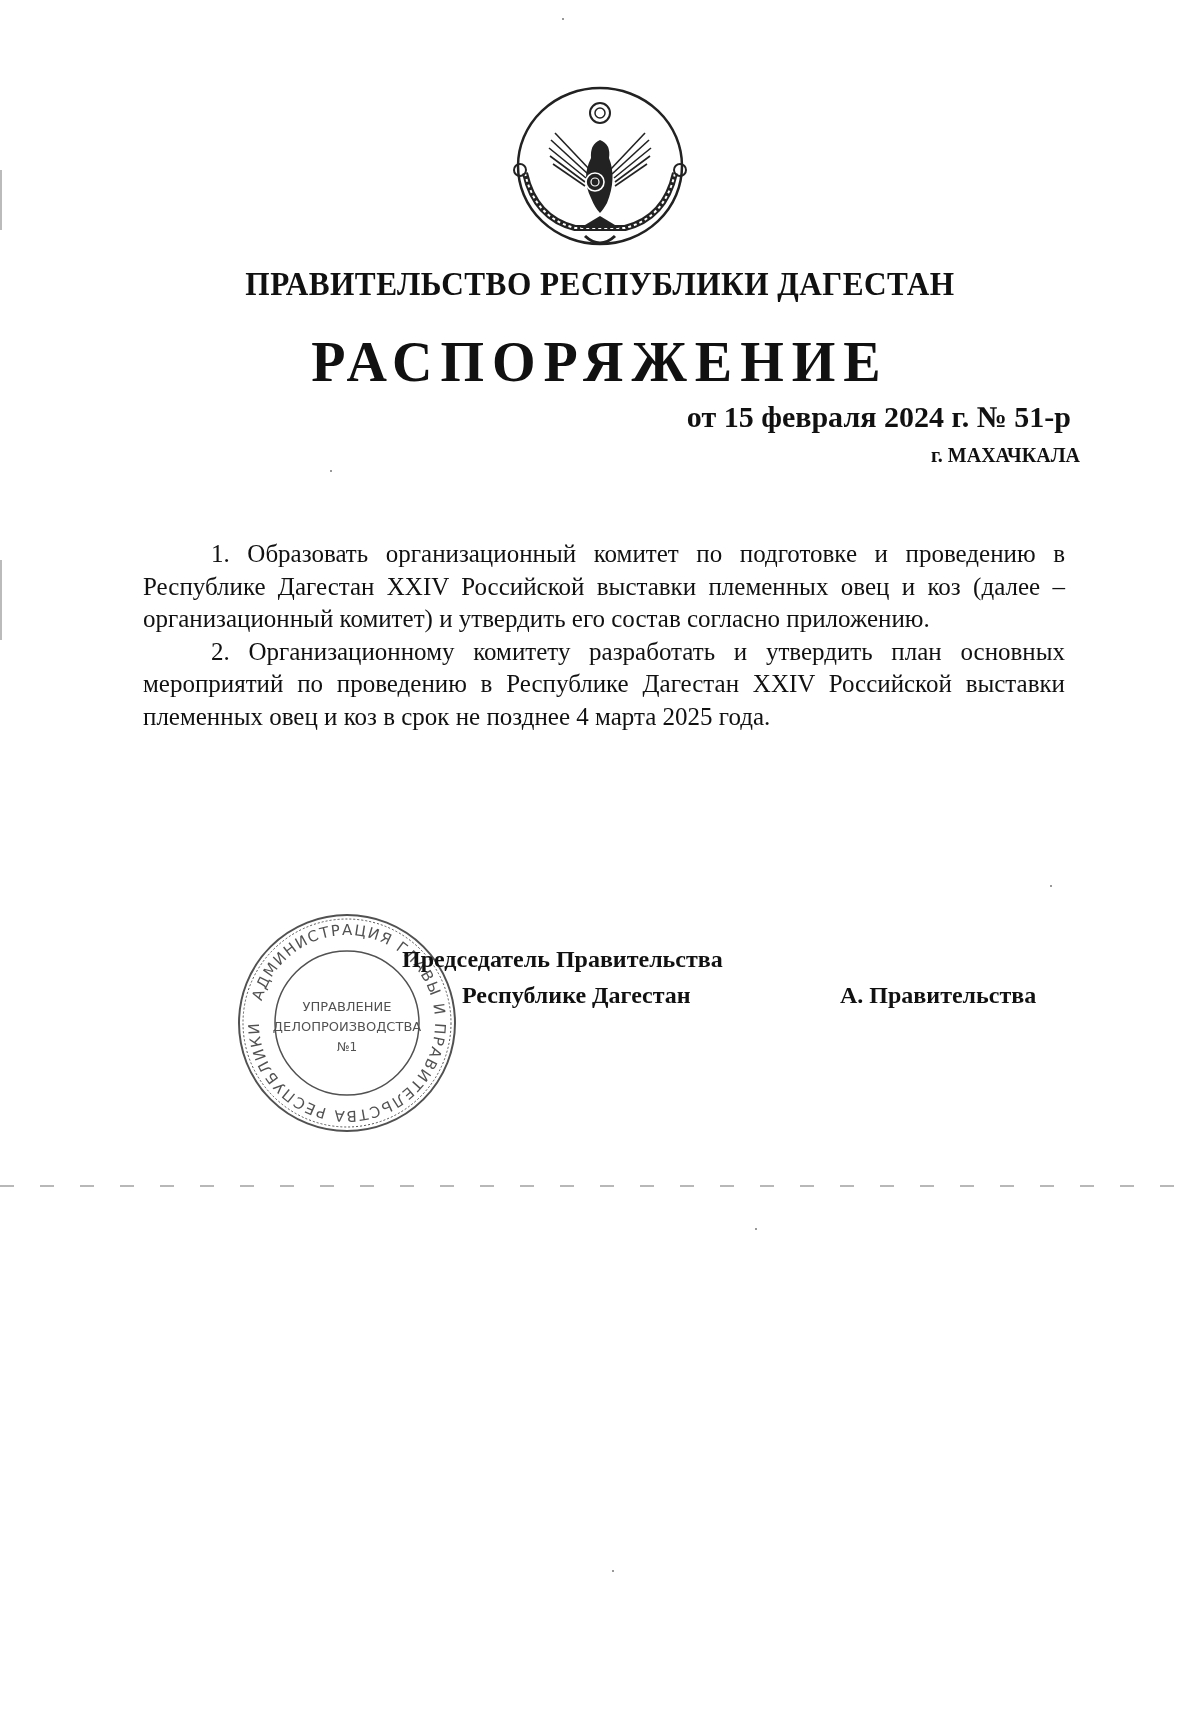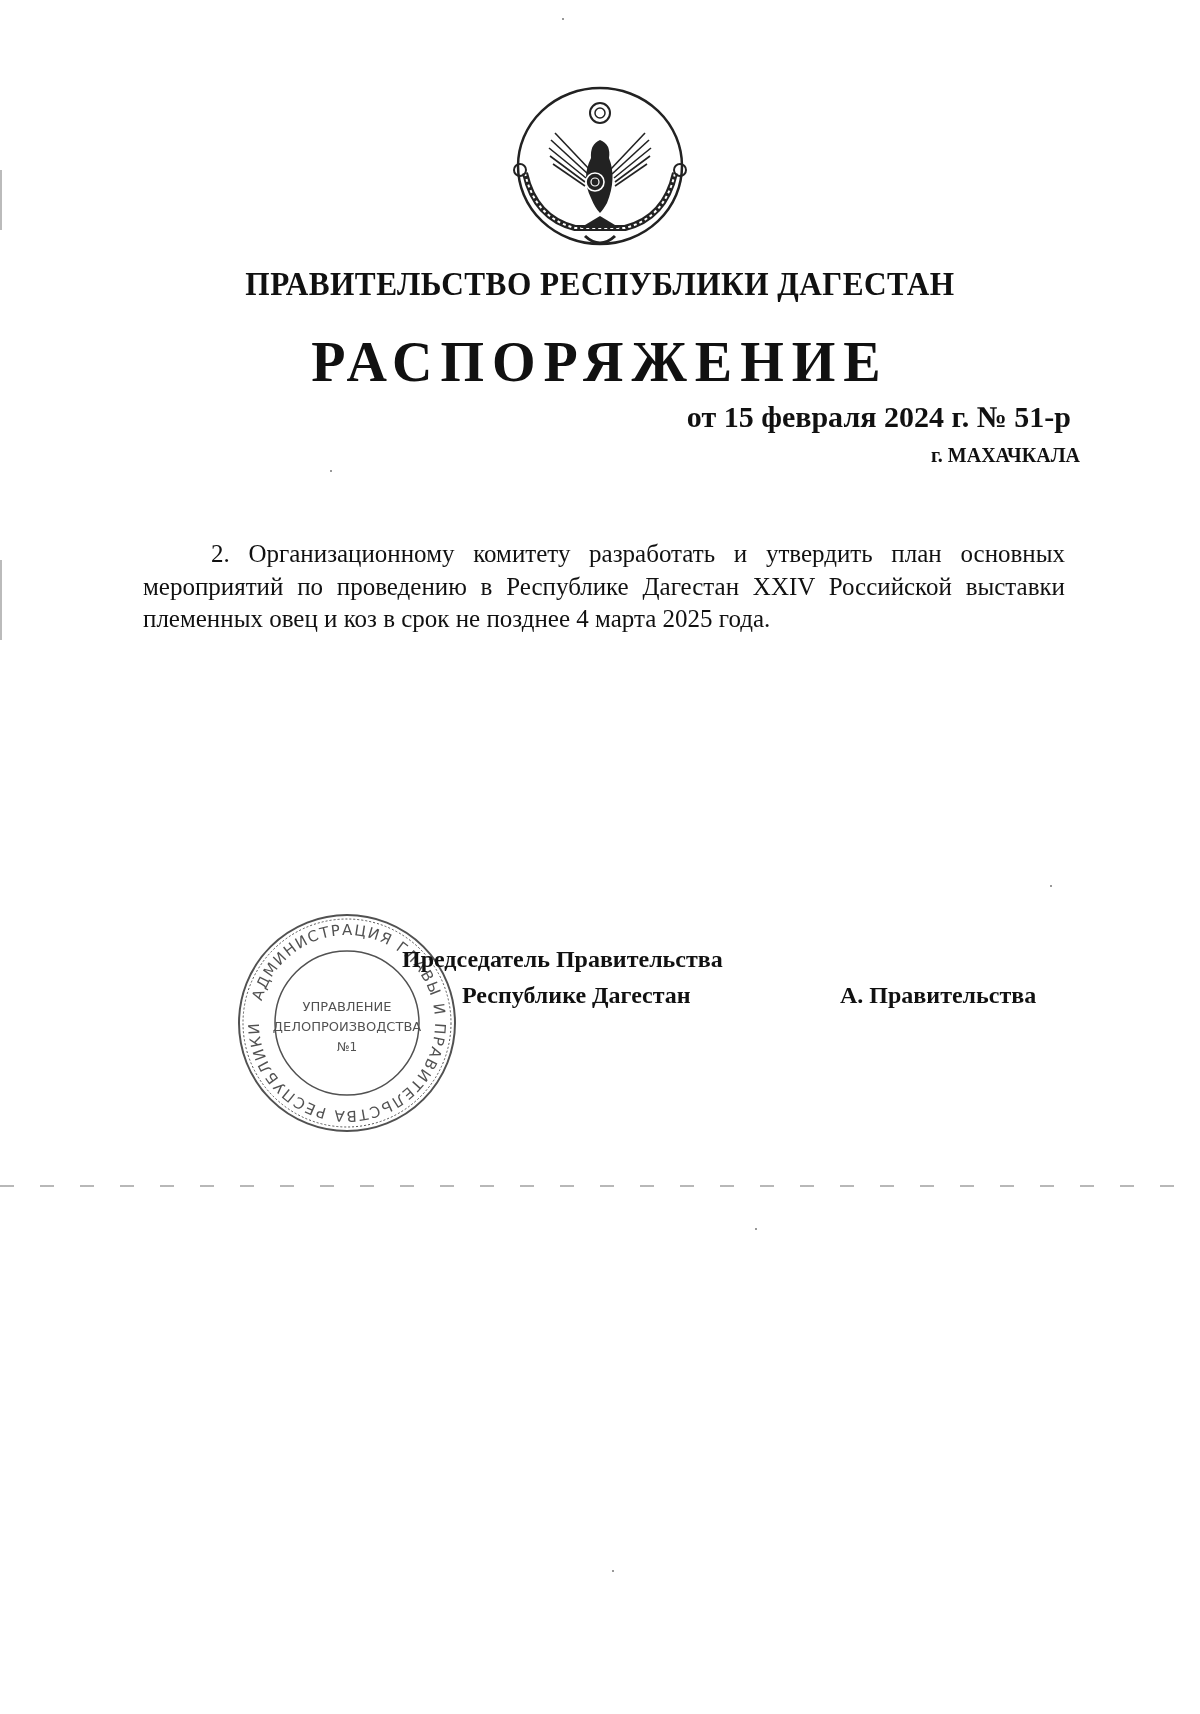--- a/index.html
+++ b/index.html
@@ -63,20 +63,21 @@
   <circle cx="25" cy="92" r="6" fill="none" stroke="#222" stroke-width="2"></circle>
   <circle cx="185" cy="92" r="6" fill="none" stroke="#222" stroke-width="2"></circle>
 </svg>
 
 <div class="gov-title">ПРАВИТЕЛЬСТВО РЕСПУБЛИКИ ДАГЕСТАН</div>
 <div class="doc-type">РАСПОРЯЖЕНИЕ</div>
 <div class="doc-date">от 15 февраля 2024 г. № 51-р</div>
 <div class="doc-city">г. МАХАЧКАЛА</div>
 
 <div class="body-text">
+  <p>1. Образовать организационный комитет по подготовке и проведению в Республике Дагестан XXIV Российской выставки племенных овец и коз (далее – организационный комитет) и утвердить его состав согласно приложению.</p>
   <p>2. Организационному комитету разработать и утвердить план основных мероприятий по проведению в Республике Дагестан XXIV Российской выставки племенных овец и коз в срок не позднее 4 марта 2025 года.</p>
 </div>
 
 <svg class="stamp" viewBox="0 0 230 230">
   <defs>
     <path id="stampArc" d="M115,115 m-88,0 a88,88 0 1,1 176,0 a88,88 0 1,1 -176,0"></path>
   </defs>
   <circle cx="115" cy="115" r="108" fill="none" stroke="#333" stroke-width="2"></circle>
   <circle cx="115" cy="115" r="104" fill="none" stroke="#333" stroke-width="1" stroke-dasharray="2 2"></circle>
   <circle cx="115" cy="115" r="72" fill="none" stroke="#333" stroke-width="1.5"></circle>

